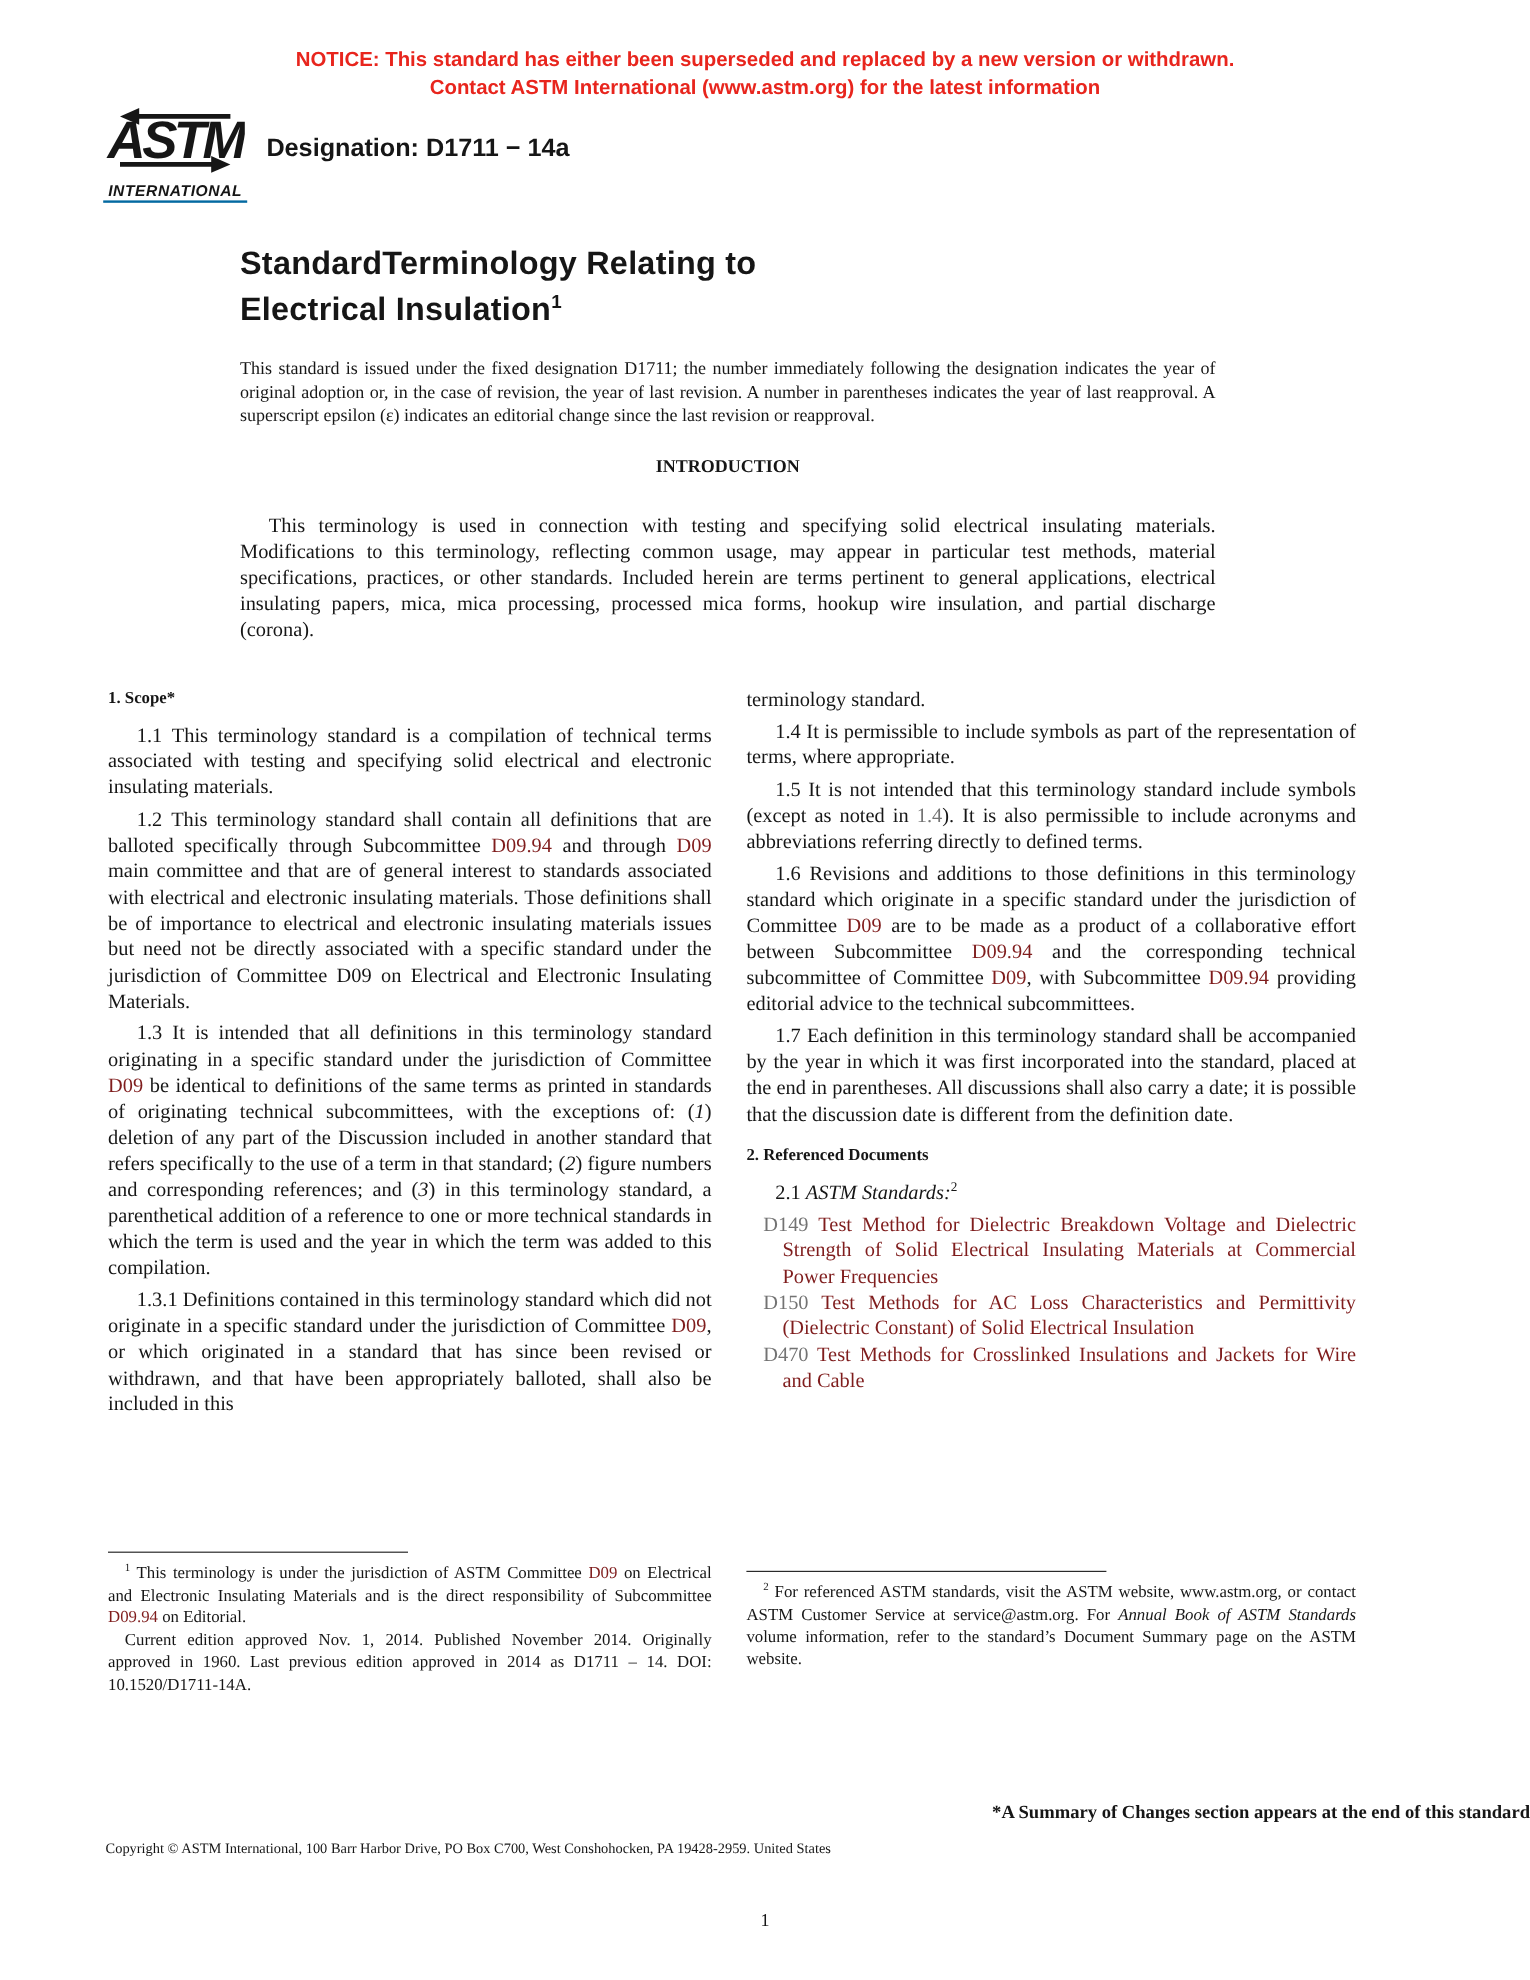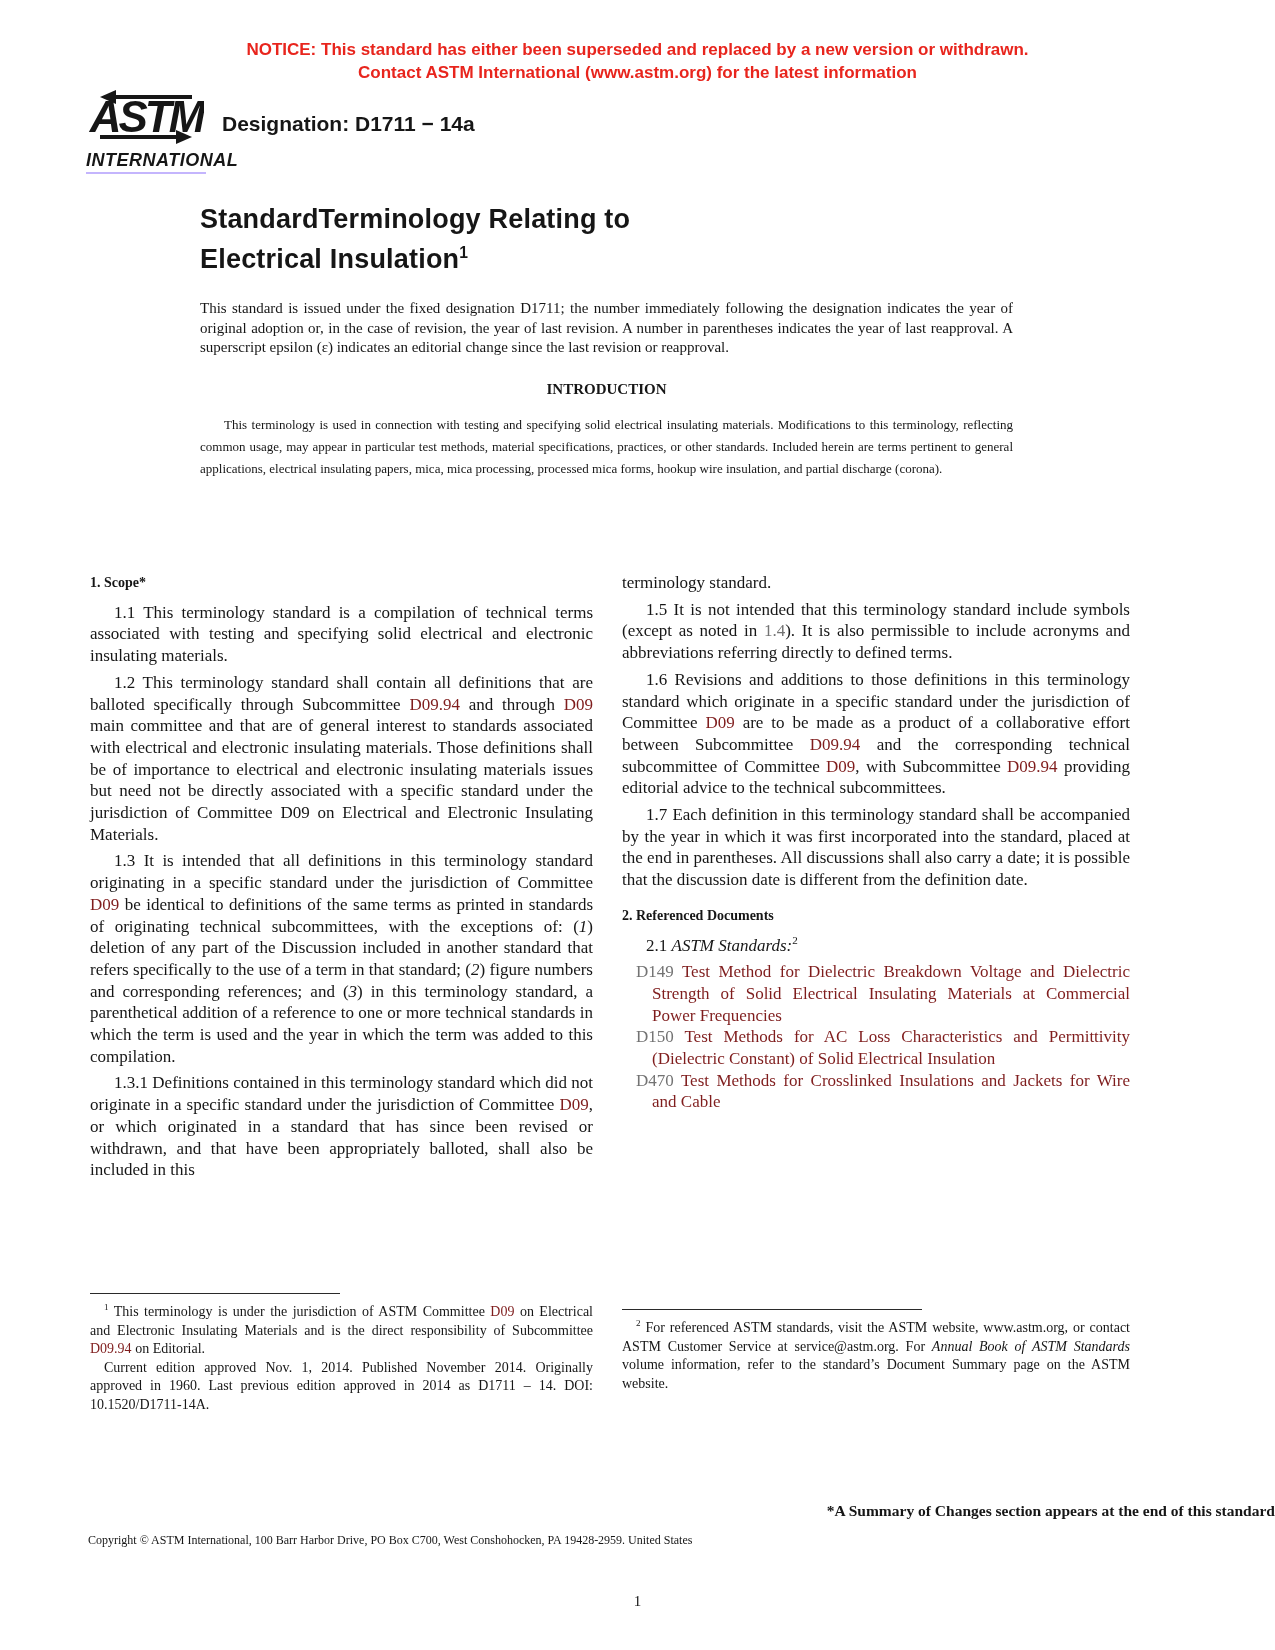--- a/index.html
+++ b/index.html
@@ -31,23 +31,23 @@
   .logo {
     position: absolute;
     left: 86px; top: 74px; width: 120px;
     text-align: center;
   }
   .logo-sub {
     margin-top: -4px;
     font-family: "Liberation Sans", sans-serif;
     font-style: italic;
     font-weight: bold;
-    font-size: 18px;
+    font-size: 13px;
     letter-spacing: 0.5px;
-    border-bottom: 2px solid #c4b5fd;
+    border-bottom: 2px solid #0369a1;
     padding-bottom: 1px;
   }
   .designation {
     position: absolute;
     left: 222px; top: 102px;
     font-family: "Liberation Sans", sans-serif;
     font-weight: bold;
     font-size: 21px;
   }
 
@@ -74,22 +74,22 @@
 
   .intro-head {
     position: absolute;
     left: 200px; top: 371px; width: 813px;
     text-align: center;
     font-weight: bold;
     font-size: 15px;
   }
   .intro-body {
     position: absolute;
-    left: 200px; top: 404px; width: 813px;
-    font-size: 13px;
+    left: 200px; top: 417px; width: 813px;
+    font-size: 17px;
     line-height: 21.8px;
     text-align: justify;
     text-indent: 24px;
   }
 
   
   .col { position: absolute; top: 562px; font-size: 17px; line-height: 21.7px; }
   .col-left  { left: 90px;  width: 503px; }
   .col-right { left: 622px; width: 508px; }
   .col p { margin: 0 0 5px 0; text-indent: 24px; text-align: justify; }
@@ -164,20 +164,21 @@
   <div class="col col-left">
     <h2 class="section">1. Scope*</h2>
     <p><span>1.1 This terminology standard is a compilation of technical terms associated with testing and specifying solid electrical and electronic insulating materials.</span></p>
     <p><span>1.2 This terminology standard shall contain all definitions that are balloted specifically through Subcommittee </span><span class="seg-blue">D09.94</span><span> and through </span><span class="seg-blue">D09</span><span> main committee and that are of general interest to standards associated with electrical and electronic insulating materials. Those definitions shall be of importance to electrical and electronic insulating materials issues but need not be directly associated with a specific standard under the jurisdiction of Committee D09 on Electrical and Electronic Insulating Materials.</span></p>
     <p><span>1.3 It is intended that all definitions in this terminology standard originating in a specific standard under the jurisdiction of Committee </span><span class="seg-blue">D09</span><span> be identical to definitions of the same terms as printed in standards of originating technical subcommittees, with the exceptions of: (</span><span class="seg-italic">1</span><span>) deletion of any part of the Discussion included in another standard that refers specifically to the use of a term in that standard; (</span><span class="seg-italic">2</span><span>) figure numbers and corresponding references; and (</span><span class="seg-italic">3</span><span>) in this terminology standard, a parenthetical addition of a reference to one or more technical standards in which the term is used and the year in which the term was added to this compilation.</span></p>
     <p><span>1.3.1 Definitions contained in this terminology standard which did not originate in a specific standard under the jurisdiction of Committee </span><span class="seg-blue">D09</span><span>, or which originated in a standard that has since been revised or withdrawn, and that have been appropriately balloted, shall also be included in this</span></p>
   </div>
 
   <div class="col col-right">
     <p class="noindent"><span>terminology standard.</span></p>
+    <p><span>1.4 It is permissible to include symbols as part of the representation of terms, where appropriate.</span></p>
     <p><span>1.5 It is not intended that this terminology standard include symbols (except as noted in </span><span class="seg-red">1.4</span><span>). It is also permissible to include acronyms and abbreviations referring directly to defined terms.</span></p>
     <p><span>1.6 Revisions and additions to those definitions in this terminology standard which originate in a specific standard under the jurisdiction of Committee </span><span class="seg-blue">D09</span><span> are to be made as a product of a collaborative effort between Subcommittee </span><span class="seg-blue">D09.94</span><span> and the corresponding technical subcommittee of Committee </span><span class="seg-blue">D09</span><span>, with Subcommittee </span><span class="seg-blue">D09.94</span><span> providing editorial advice to the technical subcommittees.</span></p>
     <p><span>1.7 Each definition in this terminology standard shall be accompanied by the year in which it was first incorporated into the standard, placed at the end in parentheses. All discussions shall also carry a date; it is possible that the discussion date is different from the definition date.</span></p>
     <h2 class="section spaced">2. Referenced Documents</h2>
     <p><span>2.1 </span><span class="seg-italic">ASTM Standards:</span><sup class="seg-sup">2</sup></p>
     <p class="ref"><span class="seg-red">D149</span><span class="seg-blue"> Test Method for Dielectric Breakdown Voltage and Dielectric Strength of Solid Electrical Insulating Materials at Commercial Power Frequencies</span></p>
     <p class="ref"><span class="seg-red">D150</span><span class="seg-blue"> Test Methods for AC Loss Characteristics and Permittivity (Dielectric Constant) of Solid Electrical Insulation</span></p>
     <p class="ref"><span class="seg-red">D470</span><span class="seg-blue"> Test Methods for Crosslinked Insulations and Jackets for Wire and Cable</span></p>
   </div>
 

